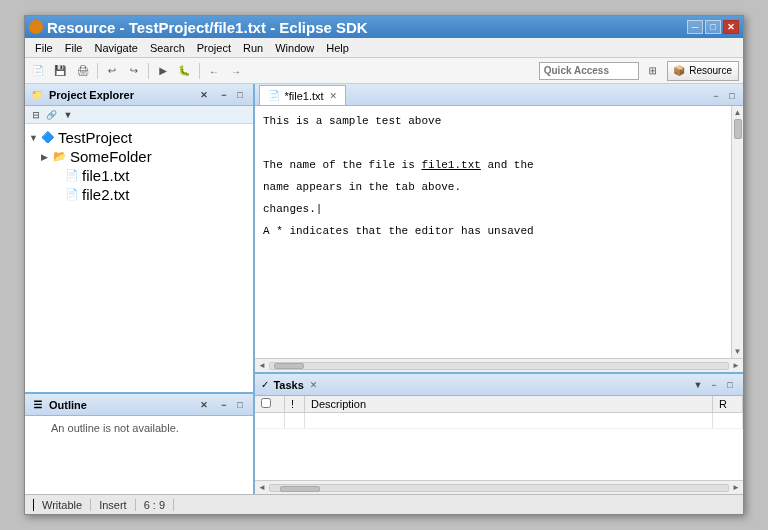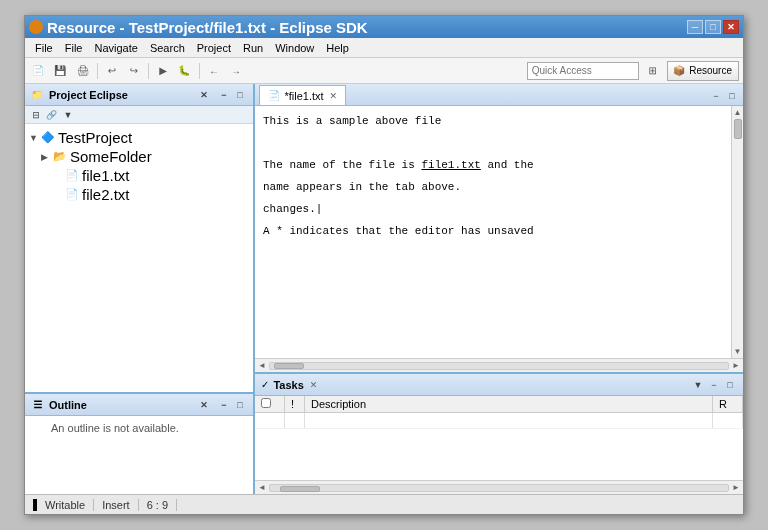--- a/index.html
+++ b/index.html
@@ -109,27 +109,28 @@
       background: #ccc;
       margin: 0 2px;
     }
     .quick-access-area {
       margin-left: auto;
       display: flex;
       align-items: center;
       gap: 4px;
     }
     .quick-access-input {
-      width: 112px;
+      width: 100px;
       height: 18px;
       border: 1px solid #aaa;
       background: white;
       padding: 0 4px;
       font-size: 10px;
       color: #888;
+      font-weight: bold;
     }
     .toolbar-perspective-btn {
       height: 20px;
       padding: 0 6px;
       border: 1px solid #aaa;
       background: linear-gradient(to bottom, #fff, #e8e8e8);
       font-size: 10px;
       cursor: pointer;
       display: flex;
       align-items: center;
@@ -436,21 +437,21 @@
       display: flex;
       align-items: center;
       padding: 0 8px;
       font-size: 11px;
       color: #333;
     }
     .status-segment {
       padding: 0 8px;
       border-right: 1px solid #bbb;
     }
-    .status-segment:first-child { border-left: 4px solid #000000; }
+    .status-segment:first-child { border-left: 1px solid #000000; }
 
     .folder-icon { color: #e8a020; }
     .file-icon { color: #6688aa; }
     .project-icon { color: #4488cc; }
   </style>
 </head>
 <body>
 
 <div class="window">
 
@@ -498,21 +499,21 @@
     </div>
   </div>
 
   <div class="main-content">
 
     <div class="left-panel">
 
       <div class="project-explorer">
         <div class="panel-header">
           <div class="panel-header-icon">📁</div>
-          <span class="panel-header-title">Project Eclipse</span>
+          <span class="panel-header-title">Project Explorer</span>
           <div class="panel-header-actions">
             <span class="panel-action-btn">✕</span>
           </div>
           <div style="display:flex; gap:2px; margin-left:6px;">
             <span class="panel-action-btn">−</span>
             <span class="panel-action-btn">□</span>
           </div>
         </div>
         <div class="panel-toolbar">
           <span class="panel-tool-btn">⊟</span>
@@ -576,21 +577,21 @@
             <span>*file1.txt</span>
             <span class="editor-tab-close">✕</span>
           </div>
           <div class="editor-tab-actions">
             <span class="panel-action-btn">−</span>
             <span class="panel-action-btn">□</span>
           </div>
         </div>
         <div class="editor-content">
           <div class="editor-text-area">
-            <div style="line-height:18px; padding: 2px 0;">This is a sample above file</div>
+            <div style="line-height:18px; padding: 2px 0;">This is a sample test above</div>
             <div style="line-height:18px; padding: 2px 0;">&nbsp;</div>
             <div style="line-height:18px; padding: 2px 0;">The name of the file is <span style="text-decoration:underline;">file1.txt</span> and the</div>
             <div style="line-height:18px; padding: 2px 0;">name appears in the tab above.</div>
             <div style="line-height:18px; padding: 2px 0;">changes.|</div>
             <div style="line-height:18px; padding: 2px 0;">A * indicates that the editor has unsaved</div>
           </div>
           <div class="editor-scrollbar-v">
             <span class="scrollbar-arrow">▲</span>
             <div class="scrollbar-thumb"></div>
             <span class="scrollbar-arrow" style="margin-top:auto;">▼</span>

